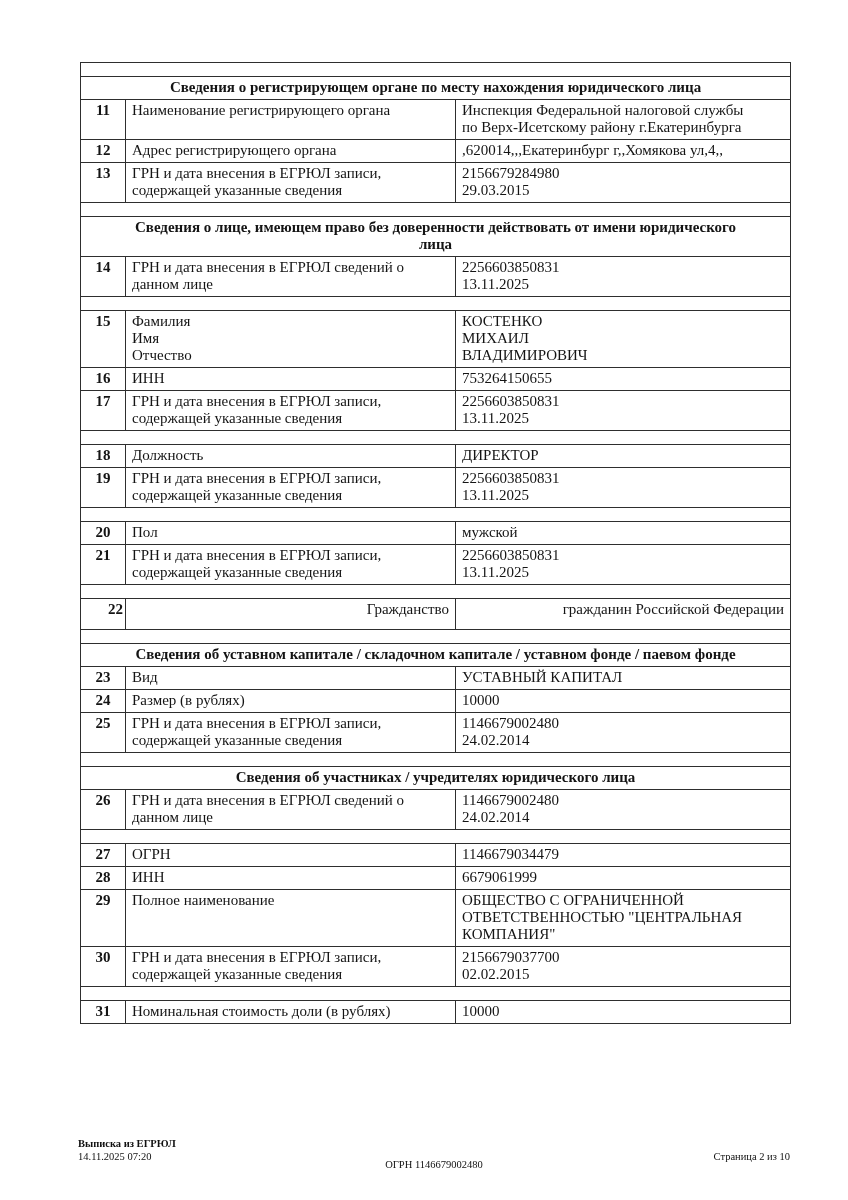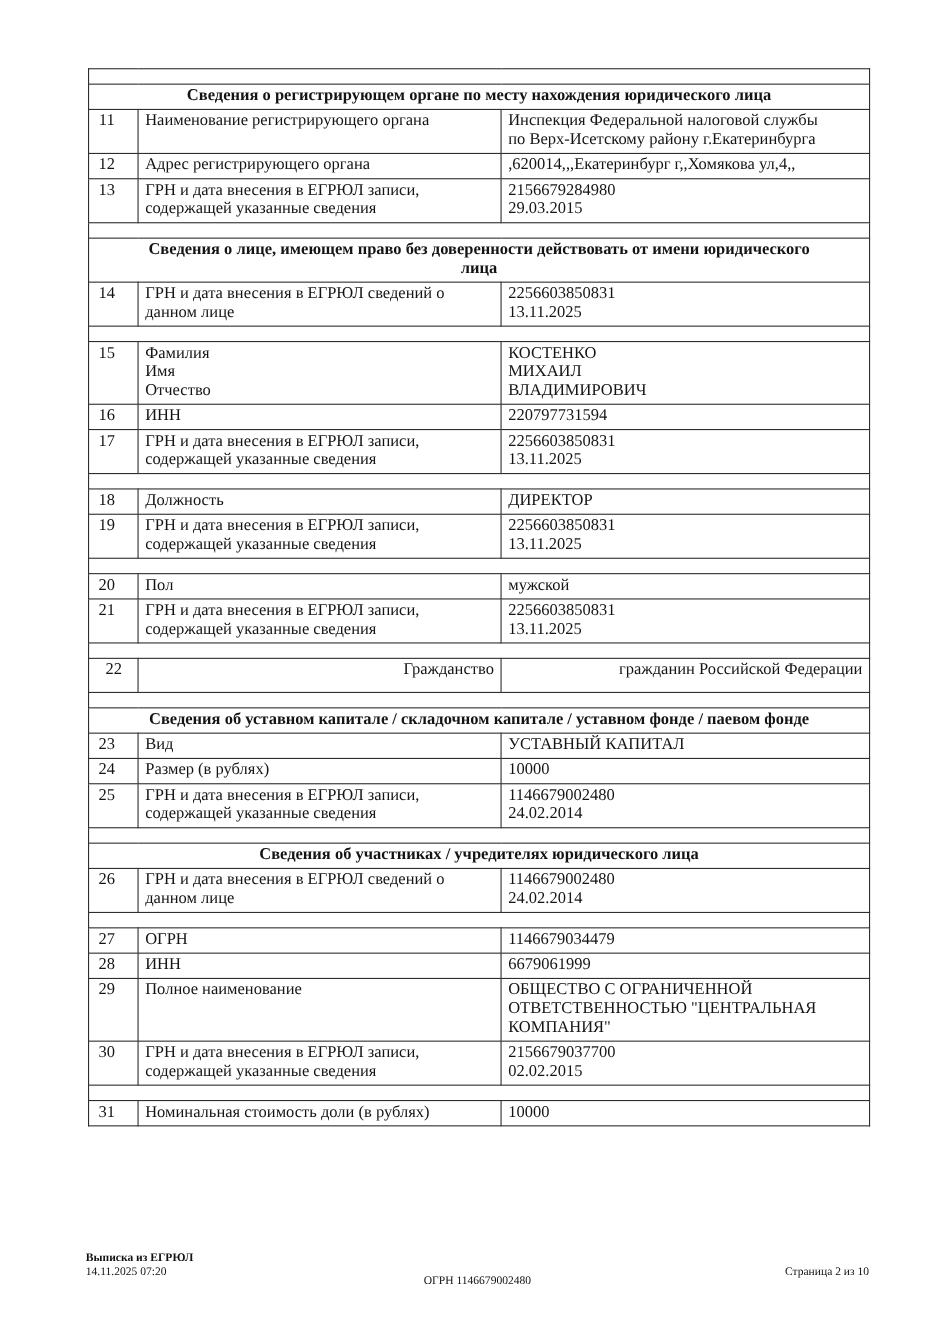--- a/index.html
+++ b/index.html
@@ -32,21 +32,22 @@
     vertical-align: top;
     font-size: 15px;
     line-height: 17px;
     padding: 2px 6px 3px 6px;
     white-space: pre-line;
     word-wrap: break-word;
   }
   table.egrul td.num {
     text-align: center;
     padding-left: 2px;
-    padding-right: 14px;
+    padding-right: 2px;
+    font-weight: bold;
   }
   table.egrul td.section {
     font-weight: bold;
     text-align: center;
     padding-top: 2px;
     padding-bottom: 3px;
   }
   table.egrul td.spacer {
     height: 13px;
     padding: 0;
@@ -143,21 +144,21 @@
           <td class="label">Фамилия
 Имя
 Отчество</td>
           <td class="value">КОСТЕНКО
 МИХАИЛ
 ВЛАДИМИРОВИЧ</td>
         </tr>
         <tr data-num="16">
           <td class="num">16</td>
           <td class="label">ИНН</td>
-          <td class="value">220797731594</td>
+          <td class="value">753264150655</td>
         </tr>
         <tr data-num="17">
           <td class="num">17</td>
           <td class="label">ГРН и дата внесения в ЕГРЮЛ записи,
 содержащей указанные сведения</td>
           <td class="value">2256603850831
 13.11.2025</td>
         </tr>
         <tr>
           <td colspan="3" class="spacer"></td>

